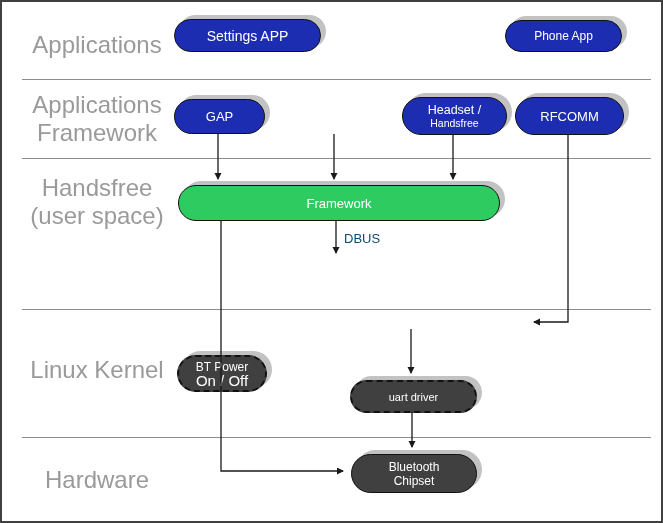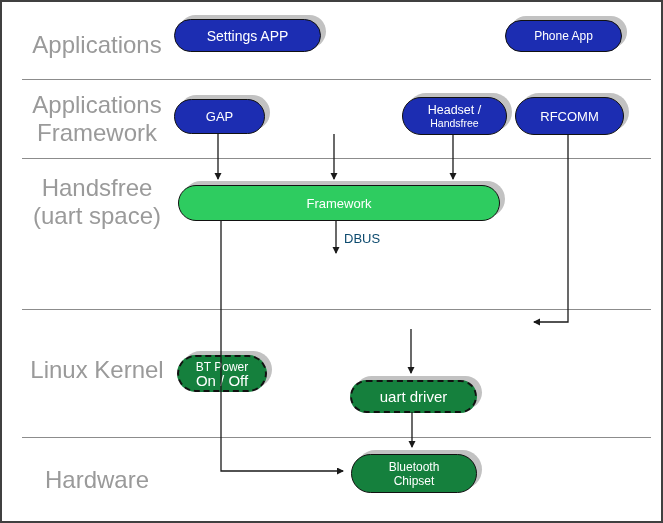--- a/index.html
+++ b/index.html
@@ -28,21 +28,21 @@
     position:absolute;
     box-sizing:border-box;
     display:flex;flex-direction:column;align-items:center;justify-content:center;
     text-align:left;
     color:#ffffff;
     z-index:3;
     box-shadow:5px -4px 0 0 #c2c2c2;
   }
   .pill.blue{background:#1c2db2;border:1px solid #111;font-size:13px;}
   .pill.green{background:#2ecc60;border:1px solid #111;font-size:13px;}
-  .pill.red{background:#15803d;font-size:12px;}
+  .pill.red{background:#404040;font-size:12px;}
   .pill.red.dashed{border:2px dashed #111;}
   .pill.red.solid{border:1.5px solid #111;}
   .sub{font-size:10.5px;line-height:13px;}
   .line2{font-size:15px;line-height:14px;}
   .badge-gpl{
     position:absolute;top:8px;right:30px;
     color:#000;font-size:13px;
   }
   .edge-label{
     position:absolute;
@@ -67,21 +67,21 @@
 
   <div class="layer-label" style="top:29px">
     <div>Applications</div>
   </div>
   <div class="layer-label" style="top:89px">
     <div>Applications</div>
     <div>Framework</div>
   </div>
   <div class="layer-label" style="top:172px">
     <div>Handsfree</div>
-    <div>(uart space)</div>
+    <div>(user space)</div>
   </div>
   <div class="layer-label" style="top:354px">
     <div>Linux Kernel</div>
   </div>
   <div class="layer-label" style="top:464px">
     <div>Hardware</div>
   </div>
 
   <div class="pill blue" style="left:172px;top:17px;width:147px;height:33px;border-radius:17px;font-size:14px">
     <span>Settings APP</span>
@@ -102,21 +102,21 @@
   </div>
 
   <div class="pill green" style="left:176px;top:183px;width:322px;height:36px;border-radius:18px">
     <span>Framework</span>
   </div>
 
   <div class="pill red dashed" style="left:175px;top:353px;width:90px;height:37px;border-radius:19px">
     <span>BT Power</span>
     <span class="line2">On / Off</span>
   </div>
-  <div class="pill red dashed" style="left:348px;top:378px;width:127px;height:33px;border-radius:17px;font-size:15px">
+  <div class="pill red dashed" style="left:348px;top:378px;width:127px;height:33px;border-radius:17px;font-size:11px">
     <span>uart driver</span>
   </div>
 
   <div class="pill red solid" style="left:349px;top:452px;width:126px;height:39px;border-radius:20px">
     <span>Bluetooth</span>
     <span class="line2" style="font-size:12px">Chipset</span>
   </div>
 
   <span class="edge-label" style="left:342px;top:229px">DBUS</span>
 

